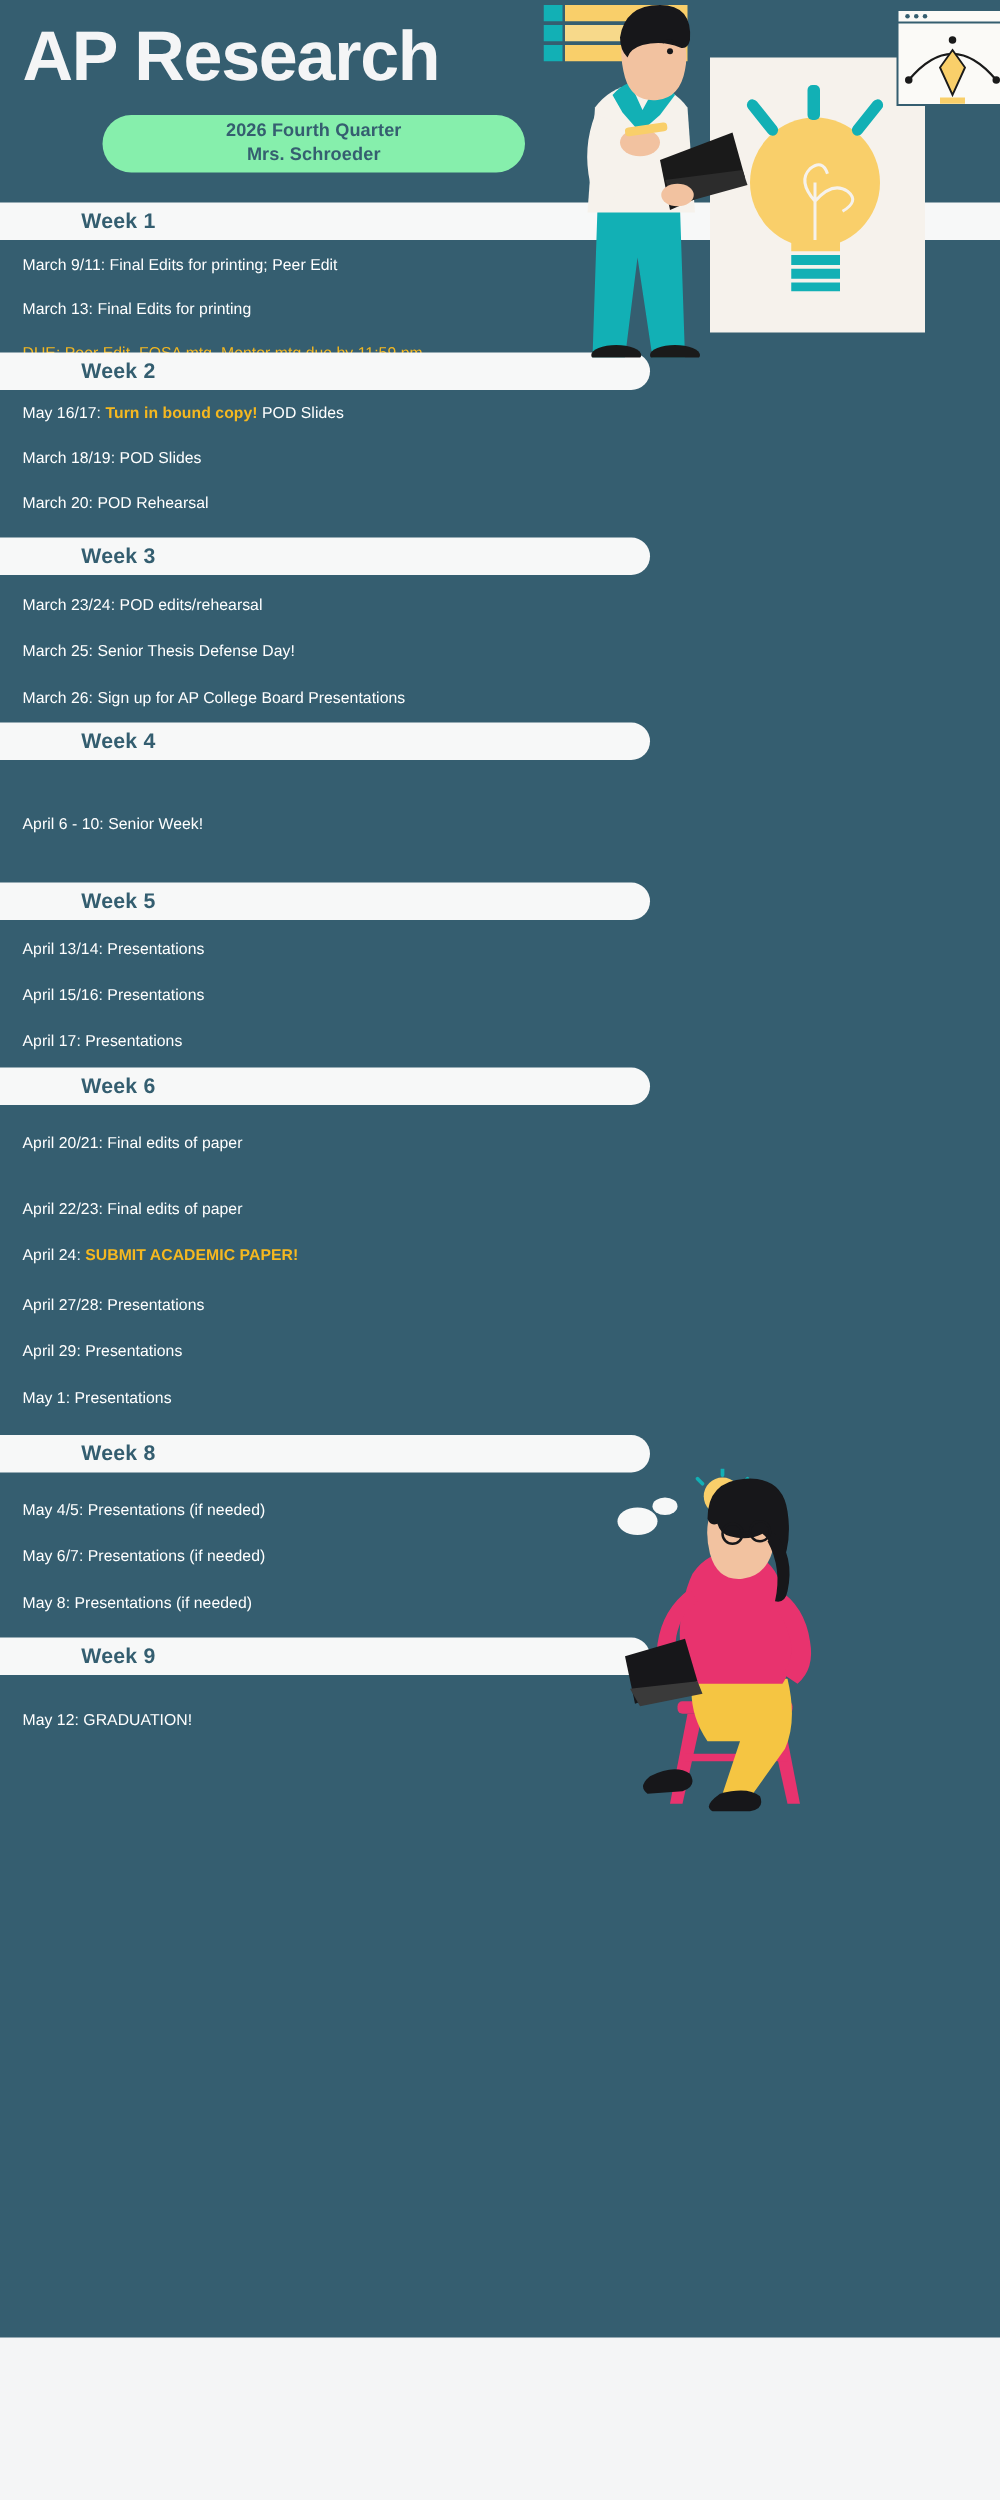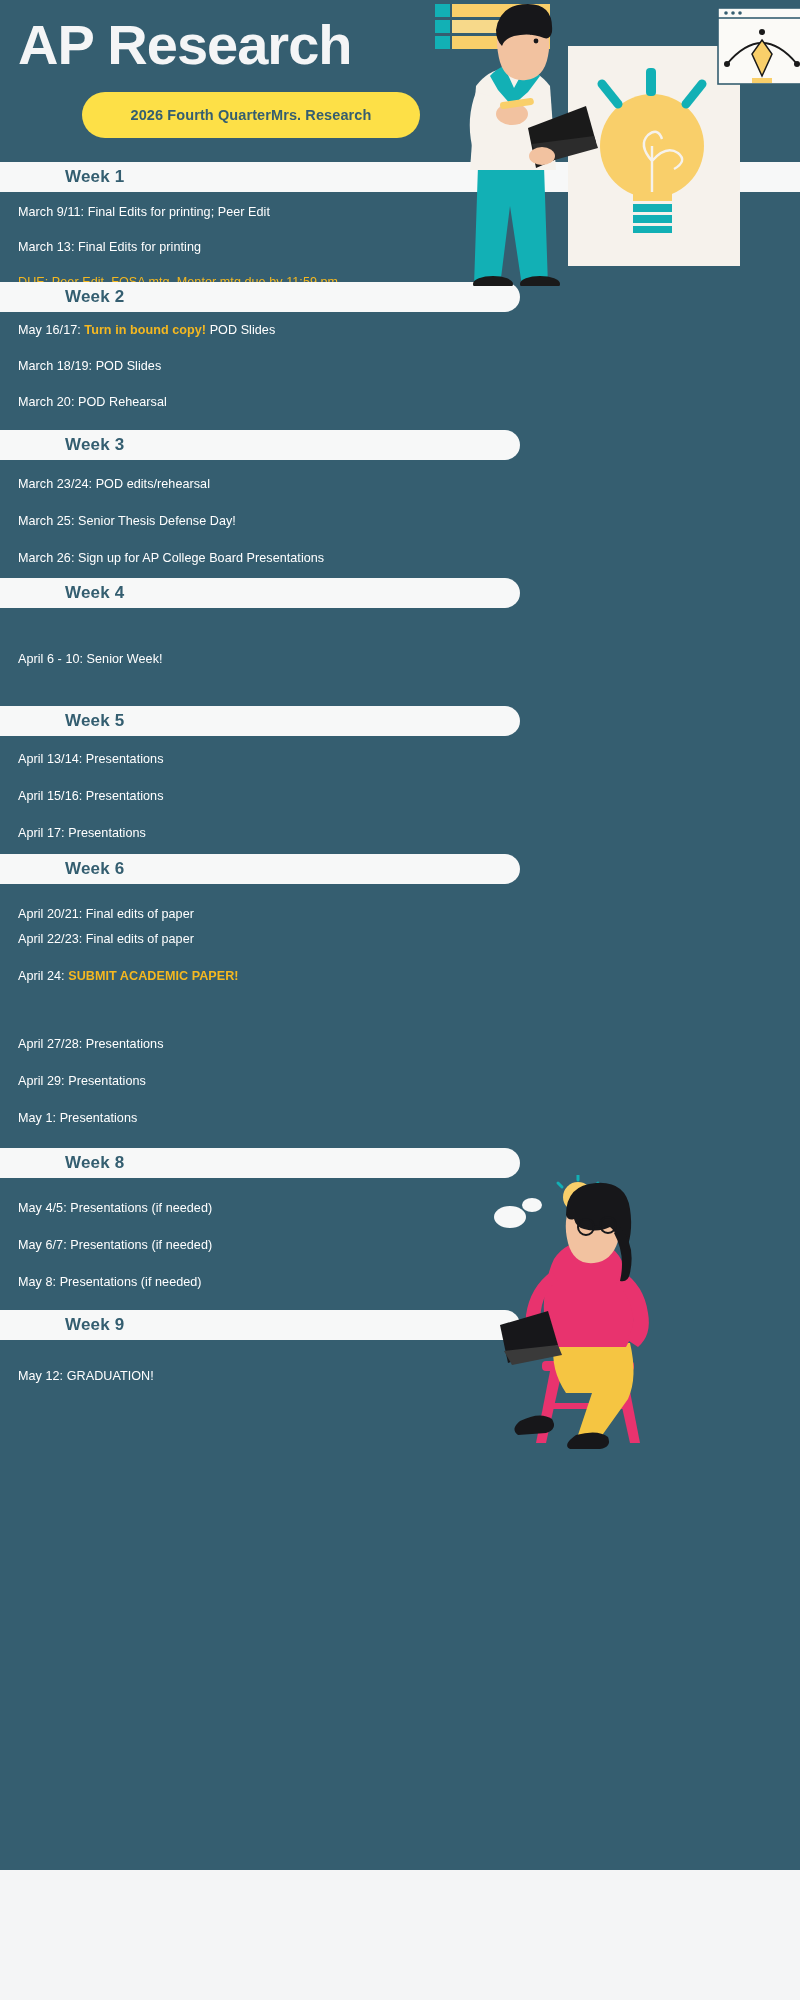--- a/index.html
+++ b/index.html
@@ -14,22 +14,22 @@
 
   
   .header{position:absolute;left:0;top:0;width:800px;height:170px;z-index:6;}
   .title{
     position:absolute;left:18px;top:16px;
     font-size:56px;font-weight:bold;color:#f4f5f6;letter-spacing:-1px;
     line-height:1.05;
   }
   .pill{
     position:absolute;left:82px;top:92px;width:338px;height:46px;
-    background:#fde047;border-radius:23px;
-    display:flex;flex-direction:row;align-items:center;justify-content:center;
+    background:#86efac;border-radius:23px;
+    display:flex;flex-direction:column;align-items:center;justify-content:center;
   }
   .pill span{
     font-size:14.5px;font-weight:bold;color:#355e70;line-height:1.28;
     letter-spacing:.1px;
   }
 
   
   .week{position:relative;z-index:4;}
   .week-header{
     position:relative;height:30px;background:#f7f8f8;
@@ -56,21 +56,21 @@
 <body>
 
 <div id="poster">
 
   <div class="teal-bg"></div>
 
   <div class="header">
     <div class="title">AP Research</div>
     <div class="pill">
       <span>2026 Fourth Quarter</span>
-      <span>Mrs. Research</span>
+      <span>Mrs. Schroeder</span>
     </div>
   </div>
 
   <svg class="illus" id="illus-top" viewBox="0 0 380 290">
 
     <g>
       <rect x="5" y="8" width="15" height="13" fill="#12b0b5"></rect>
       <rect x="22" y="8" width="98" height="13" fill="#f9cf6a"></rect>
       <rect x="5" y="24" width="15" height="13" fill="#12b0b5"></rect>
       <rect x="22" y="24" width="98" height="13" fill="#f7d98a"></rect>
@@ -184,21 +184,21 @@
           <div class="row" style="margin-bottom: 20px;"><span>April 15/16: Presentations</span></div>
           <div class="row" style="margin-bottom: 20px;"><span>April 17: Presentations</span></div>
           <div class="row due" style="margin-bottom: 20px;"><span style="color: rgb(245, 184, 32);">DUE: Continue to edit paper for college board turn in</span></div>
         </div>
       </div>
       <div class="week">
         <div class="week-header" style="width: 520px;">
           <span class="wk-label">Week 6</span>
         </div>
         <div class="week-body" style="height: 132px; padding-top: 22px; box-sizing: border-box;">
-          <div class="row" style="margin-bottom: 8px;"><span>April 20/21: Final edits of paper</span></div>
+          <div class="row" style="margin-bottom: 36px;"><span>April 20/21: Final edits of paper</span></div>
           <div class="row" style="margin-bottom: 20px;"><span>April 22/23: Final edits of paper</span></div>
           <div class="row" style="margin-bottom: 20px;"><span>April 24: </span><span style="color: rgb(245, 184, 32); font-weight: bold;">SUBMIT ACADEMIC PAPER!</span></div>
         </div>
       </div>
       <div class="week">
         <div class="week-body" style="height: 132px; padding-top: 20px; box-sizing: border-box;">
           <div class="row" style="margin-bottom: 20px;"><span>April 27/28: Presentations</span></div>
           <div class="row" style="margin-bottom: 20px;"><span>April 29: Presentations</span></div>
           <div class="row" style="margin-bottom: 20px;"><span>May 1: Presentations</span></div>
         </div>

